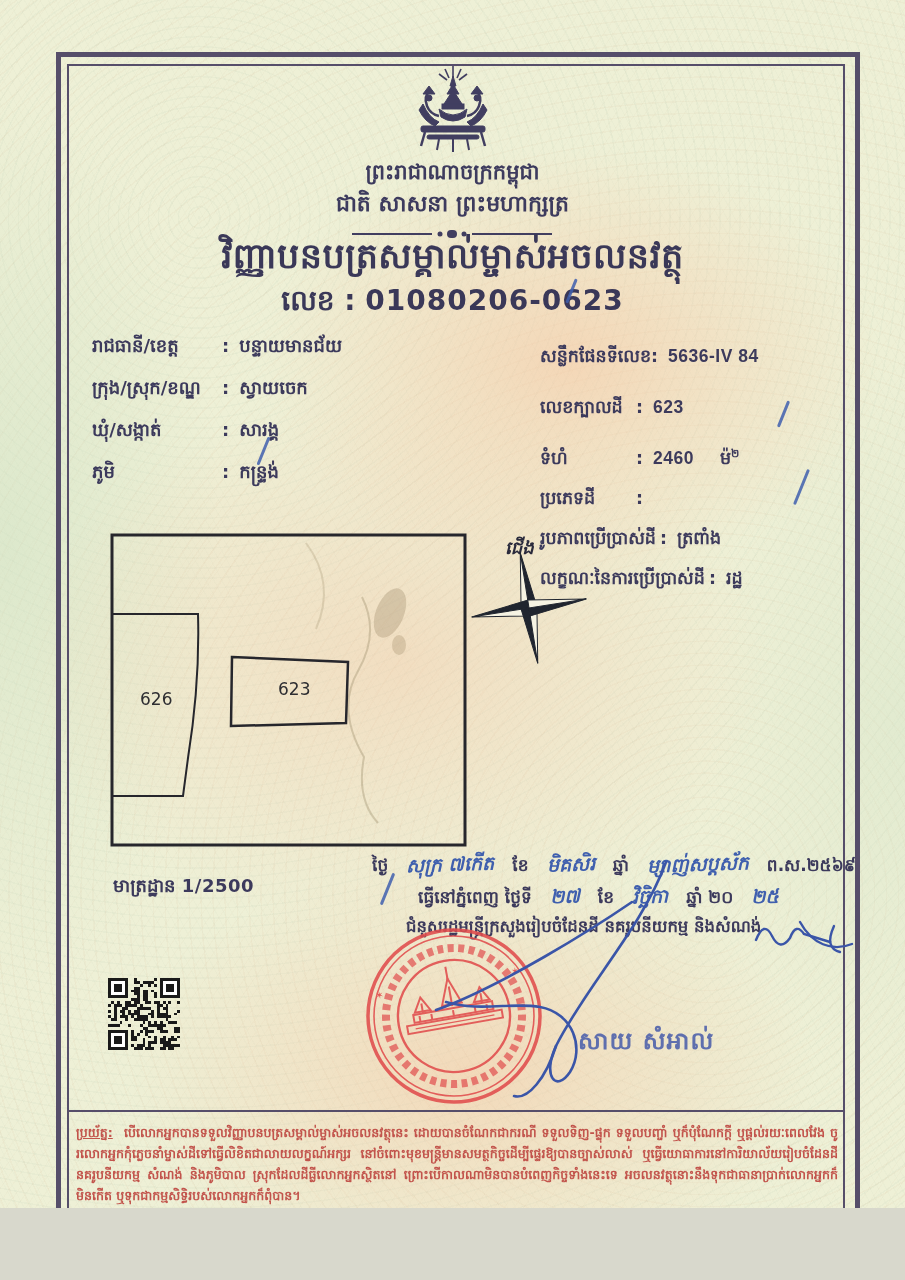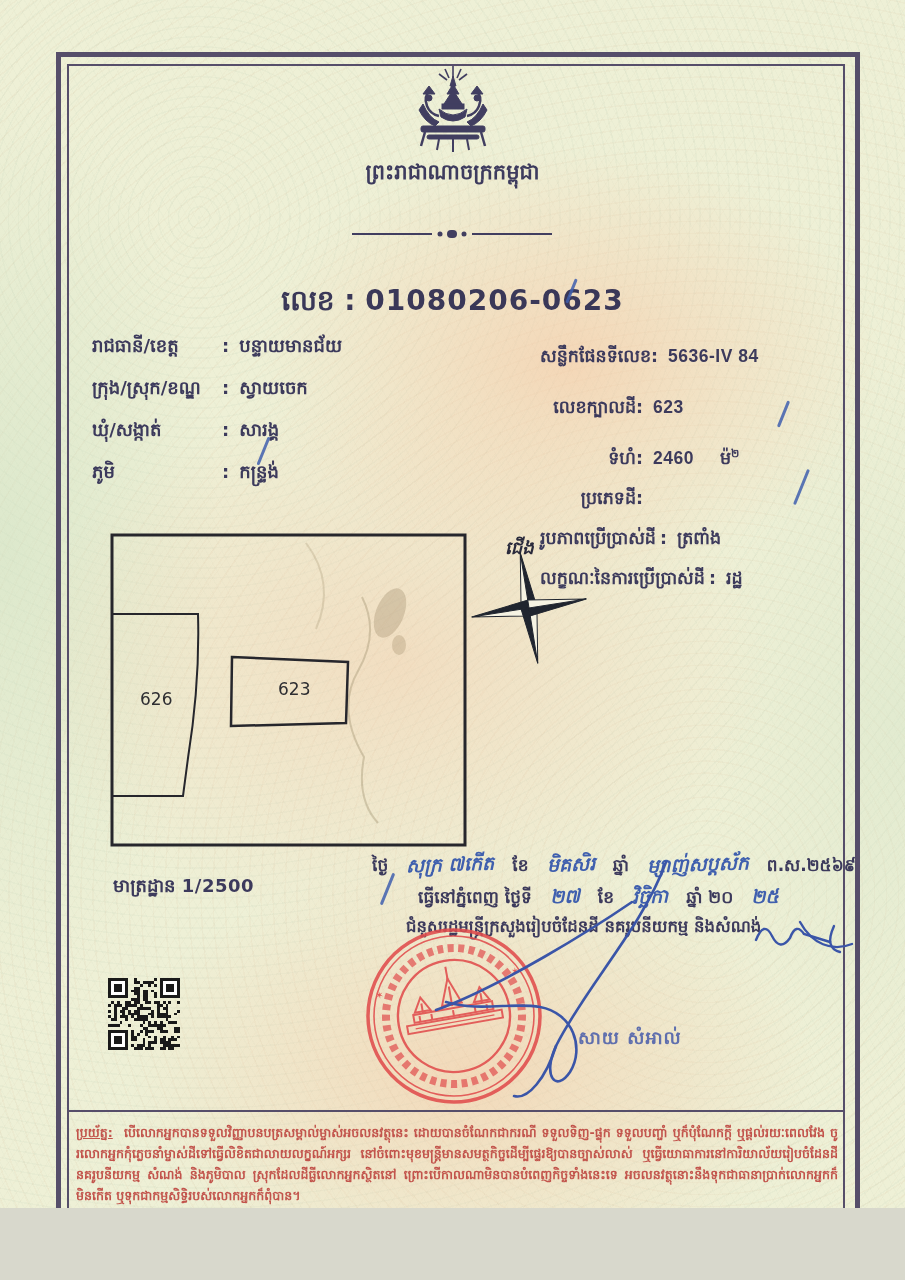--- a/index.html
+++ b/index.html
@@ -30,37 +30,37 @@
   .divider-wrap{left:352px;top:224px;width:200px;height:10px;}
   .doc-title{left:0;top:234px;width:905px;text-align:center;font-size:35px;font-weight:bold;color:#3a3858;letter-spacing:.5px;}
   .doc-number{left:0;top:283px;width:905px;text-align:center;font-size:28px;font-weight:bold;color:#3a3858;}
   .doc-number .num{font-family:"DejaVu Sans",sans-serif;letter-spacing:1px;}
   
   .fields{display:flex;flex-direction:column;color:#3c3a5c;font-size:18px;font-weight:600;}
   .fields.left{left:92px;top:334px;width:330px;gap:15px;}
   .fields.right{left:540px;top:334px;width:310px;gap:14px;font-size:17.5px;}
   .frow{display:flex;align-items:baseline;white-space:nowrap;}
   .frow .lab{flex:0 0 130px;}
-  .fields.right .frow .lab{flex:0 0 96px;text-align:right;}
+  .fields.right .frow .lab{flex:0 0 96px;}
   .frow.autolab .lab{flex:0 0 auto;margin-right:4px;}
   .frow .colon{margin:0 10px 0 0;}
   .frow .val{font-weight:600;}
   .val.latin{font-family:Liberation Sans, sans-serif;letter-spacing:.5px;margin-top:12px;}
   sup{font-size:11px;}
   
   .tick{width:3px;background:#3f5fae;transform:rotate(22deg);border-radius:2px;opacity:.85;}
   
   .north-label{left:505px;top:536px;font-size:18px;font-weight:bold;color:#2a2a3c;font-style:italic;}
   .scale{left:113px;top:874px;font-size:18px;font-weight:bold;color:#3c3a5c;}
   .scale .latin{letter-spacing:.5px;}
   
   .iss-line{display:flex;align-items:baseline;gap:18px;color:#3c3a5c;font-size:17px;font-weight:600;white-space:nowrap;}
   .hw{font-family:"DejaVu Sans",sans-serif;font-style:italic;color:#3f5fae;font-weight:600;font-size:19px;transform:rotate(-2deg);}
   .authority{font-size:16.5px;font-weight:bold;color:#3c3a5c;}
-  .sig-name{left:578px;top:1026px;font-size:18px;font-weight:bold;color:#5f6fae;letter-spacing:1px;}
+  .sig-name{left:578px;top:1026px;font-size:24px;font-weight:bold;color:#5f6fae;letter-spacing:1px;}
   
   .warning{left:76px;top:1122px;width:762px;font-size:12.6px;line-height:1.68;color:#c2544c;text-align:justify;font-weight:600;}
   .warning .wlabel{font-weight:bold;text-decoration:underline;margin-right:6px;}
   
   .serial{left:0;top:1228px;width:848px;text-align:right;font-size:28px;color:#26242e;font-family:"Liberation Sans","DejaVu Sans",sans-serif;letter-spacing:1px;}
 </style>
 </head>
 <body>
 
 <div class="page">
@@ -99,29 +99,31 @@
         <line x1="16" y1="68" x2="12" y2="82" stroke-width="2.5"></line>
         <line x1="72" y1="68" x2="76" y2="82" stroke-width="2.5"></line>
         <line x1="30" y1="75" x2="28" y2="86" stroke-width="2"></line>
         <line x1="58" y1="75" x2="60" y2="86" stroke-width="2"></line>
         <line x1="44" y1="75" x2="44" y2="88" stroke-width="2"></line>
       </g>
     </svg>
   </div>
 
   <div class="abs kingdom">ព្រះរាជាណាចក្រកម្ពុជា</div>
+  <div class="abs motto">ជាតិ សាសនា ព្រះមហាក្សត្រ</div>
   <div class="abs divider-wrap">
     <svg width="200" height="10" viewBox="0 0 200 10">
       <line x1="0" y1="5" x2="80" y2="5" stroke="#413e60" stroke-width="2"></line>
       <line x1="120" y1="5" x2="200" y2="5" stroke="#413e60" stroke-width="2"></line>
       <circle cx="88" cy="5" r="2.5" fill="#413e60"></circle>
       <rect x="95" y="1" width="10" height="8" rx="4" fill="#413e60"></rect>
       <circle cx="112" cy="5" r="2.5" fill="#413e60"></circle>
     </svg>
   </div>
+  <div class="abs doc-title">វិញ្ញាបនបត្រសម្គាល់ម្ចាស់អចលនវត្ថុ</div>
   <div class="abs doc-number">
     <span>លេខ :</span>
     <span class="num">01080206-0623</span>
   </div>
   <div class="abs tick" style="left:570px;top:278px;height:26px;"></div>
 
   <div class="abs fields left">
     <div class="frow">
       <span class="lab">រាជធានី/ខេត្ត</span>
       <span class="colon">:</span>

